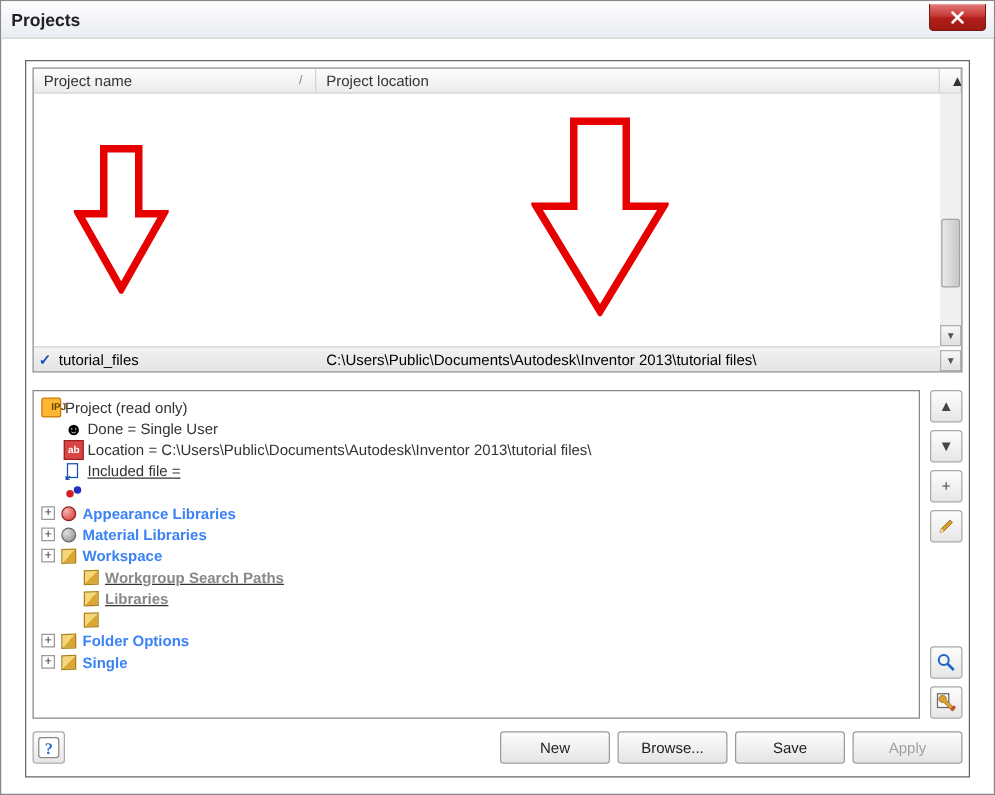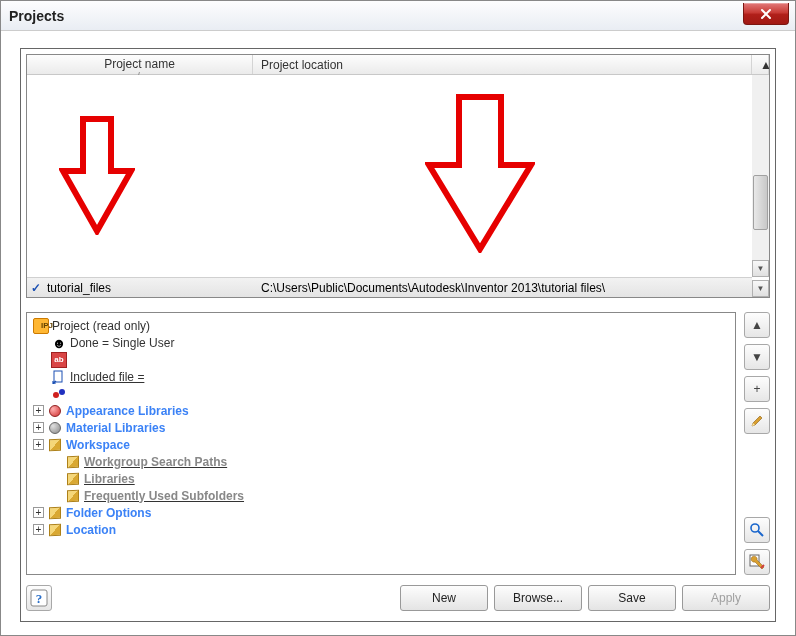--- a/index.html
+++ b/index.html
@@ -70,21 +70,21 @@
     font-size: 12px;
     color: #333;
   }
   .list-header .col {
     padding: 2px 8px;
     border-right: 1px solid #d4d4d4;
     display: flex;
     align-items: center;
     justify-content: space-between;
   }
-  .col-name { width: 226px; flex-direction: column; }
+  .col-name { width: 226px; }
   .col-loc { flex: 1; }
   .col-scroll { width: 17px; border-right: none; }
   .sort-div {
     font-size: 10px;
     color: #888;
     margin-right: 2px;
   }
   .list-body {
     position: relative;
     height: 202px;
@@ -327,20 +327,21 @@
       <div class="tree-node">
         <span class="ticon ic-project">IPJ</span>
         <span>Project (read only)</span>
       </div>
       <div class="tree-node indent1">
         <span class="ticon ic-type">☻</span>
         <span>Done = Single User</span>
       </div>
       <div class="tree-node indent1">
         <span class="ticon ic-loc">ab</span>
+        <span>Location = C:\Users\Public\Documents\Autodesk\Inventor 2013\tutorial files\</span>
       </div>
       <div class="tree-node indent1">
         <span class="ticon ic-inc">
           <svg width="14" height="14" viewBox="0 0 14 14">
               <rect x="2" y="1" width="8" height="11" fill="#fff" stroke="#1a4fb3" stroke-width="1"></rect>
               <path d="M4 11 L1 14 M1 14 L1 11 M1 14 L4 14" stroke="#1a4fb3" stroke-width="1.2" fill="none"></path>
             </svg>
         </span>
         <span class="underline">Included file =</span>
       </div>
@@ -380,35 +381,34 @@
         <span class="ticon">
             <span class="ic-box3d"></span>
           </span>
         <span class="bold gray">Libraries</span>
       </div>
       <div class="tree-node indent2">
         <span class="exp-spacer"></span>
         <span class="ticon">
             <span class="ic-box3d"></span>
           </span>
-        <span class="bold gray">Frequently Used Subfolders</span>
       </div>
       <div class="tree-node">
         <span class="expander">+</span>
         <span class="ticon">
             <span class="ic-box3d"></span>
           </span>
         <span class="bold">Folder Options</span>
       </div>
       <div class="tree-node">
         <span class="expander">+</span>
         <span class="ticon">
             <span class="ic-box3d"></span>
           </span>
-        <span class="bold">Location</span>
+        <span class="bold">Single</span>
       </div>
     </div>
 
     <div class="side-buttons">
       <div class="side-btn">
           <span>▲</span>
         </div>
       <div class="side-btn">
           <span>▼</span>
         </div>

